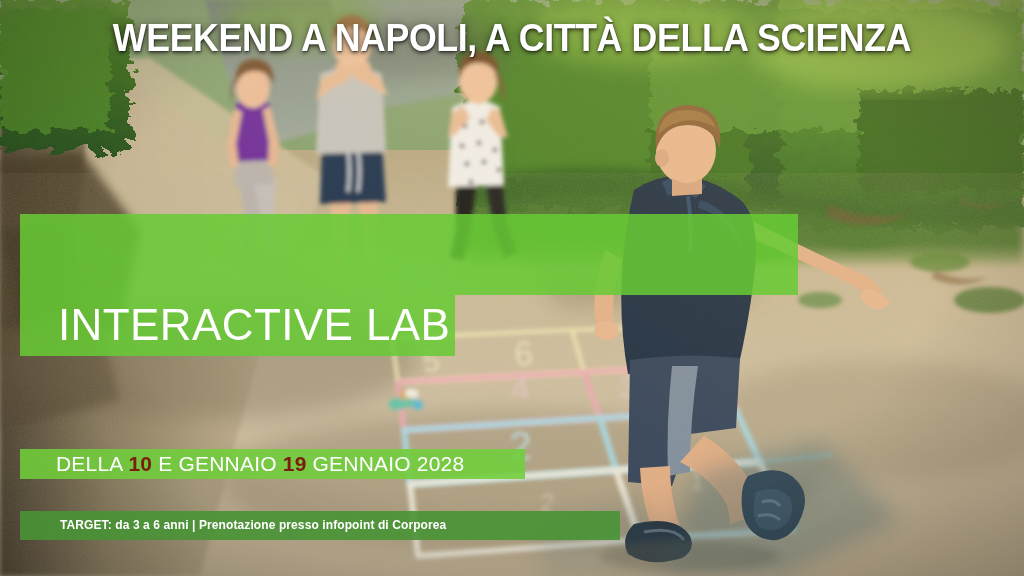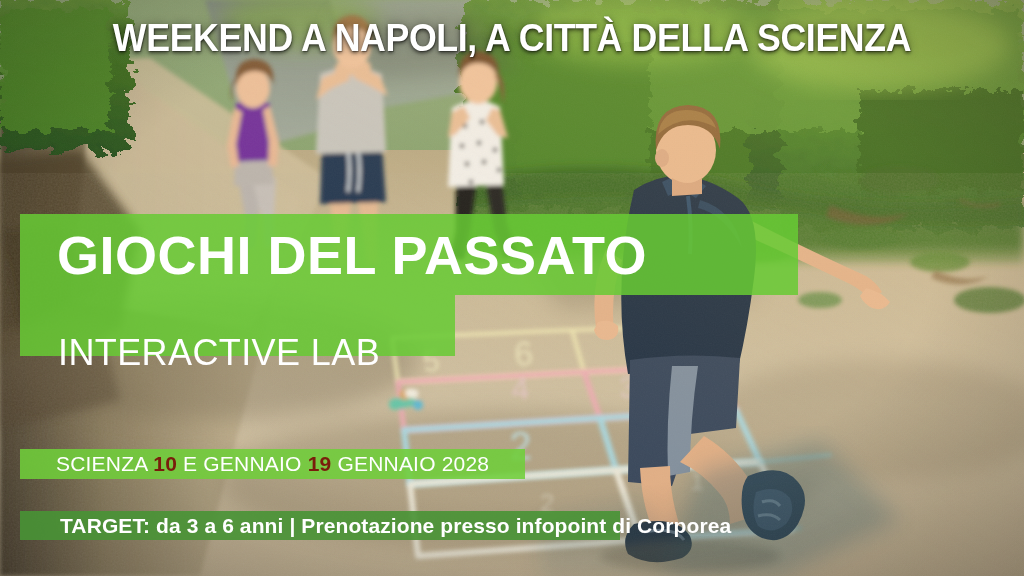--- a/index.html
+++ b/index.html
@@ -94,26 +94,25 @@
     letter-spacing: 0.5px;
     transform: scaleX(1.0);
     white-space: nowrap;
   }
 
   .subtitle {
     position: absolute;
     left: 58px;
     top: 298px;
     color: #ffffff;
-    font-size: 36px;
+    font-size: 44px;
     line-height: 54px;
     font-weight: normal;
     letter-spacing: 0.4px;
     white-space: nowrap;
-    margin-top: 28px;
   }
 
   .date-line {
     position: absolute;
     left: 56px;
     top: 450px;
     color: #ffffff;
     font-size: 21px;
     line-height: 28px;
     font-weight: normal;
@@ -124,21 +123,21 @@
     color: #7a1d0c;
     font-weight: bold;
     margin-top: 20px;
   }
 
   .target-line {
     position: absolute;
     left: 60px;
     top: 513px;
     color: #ffffff;
-    font-size: 21px;
+    font-size: 12px;
     line-height: 25px;
     font-weight: bold;
     letter-spacing: 0.1px;
     white-space: nowrap;
   }
   .target-line .sep { font-weight: bold; }
 </style>
 </head>
 <body>
 
@@ -453,25 +452,24 @@
     <rect x="0" y="0" width="1024" height="576" filter="url(#grain)" opacity="0.55"></rect>
   </svg>
 
   <div class="headline">WEEKEND A NAPOLI, A CITTÀ DELLA SCIENZA</div>
 
   <div class="band" id="band-title"></div>
   <div class="band" id="band-subtitle"></div>
   <div class="band" id="band-date"></div>
   <div class="band" id="band-target"></div>
 
-  <div class="main-title">GIOCHI DEL PASSATO</div>
 
   <div class="subtitle">INTERACTIVE LAB</div>
 
   <div class="date-line">
-    <span>SCIENZA </span><span class="daynum">10</span><span> E GENNAIO </span><span class="daynum">19</span><span> GENNAIO 2028</span>
+    <span>DELLA </span><span class="daynum">10</span><span> E GENNAIO </span><span class="daynum">19</span><span> GENNAIO 2028</span>
   </div>
 
   <div class="target-line">
     <span>TARGET:</span><span> da 3 a 6 anni </span><span class="sep">|</span><span> Prenotazione presso infopoint di Corporea</span>
   </div>
 
 </div>
 
 </body></html>

